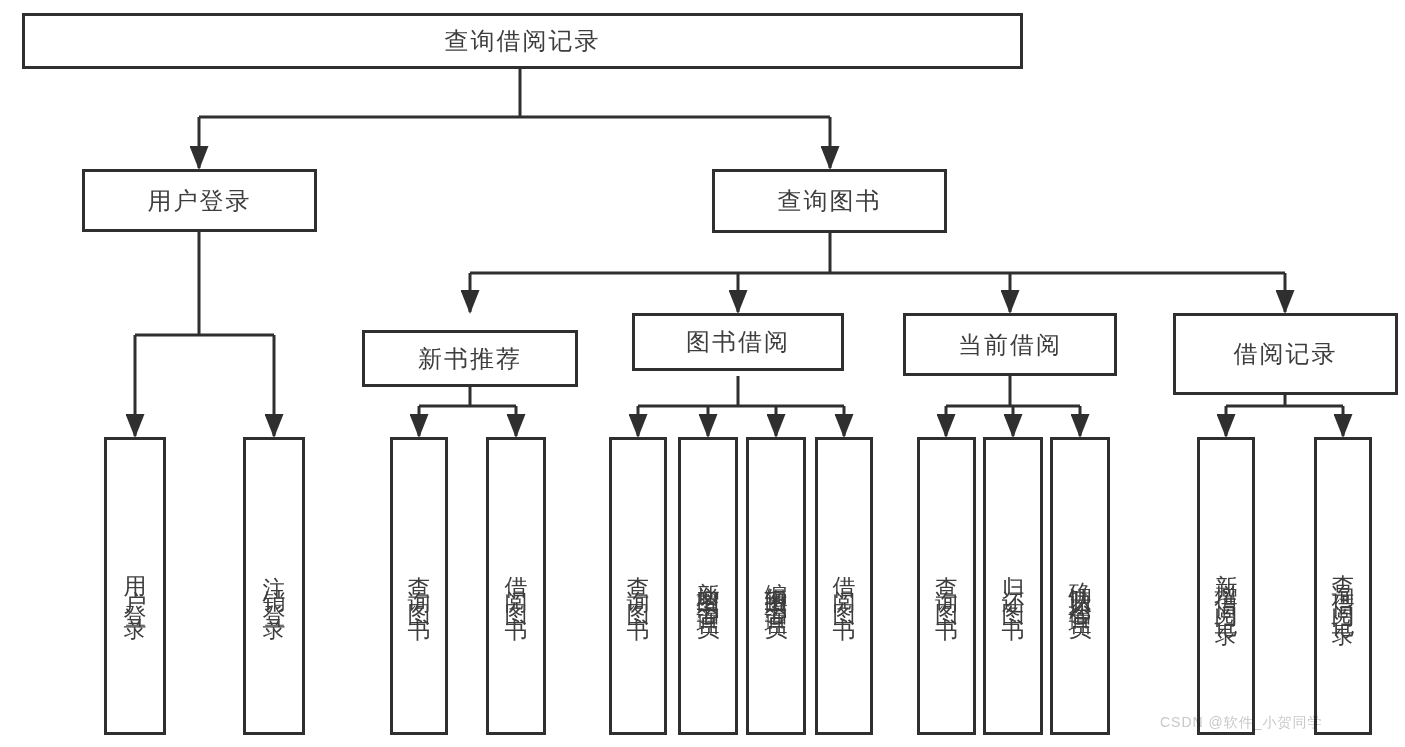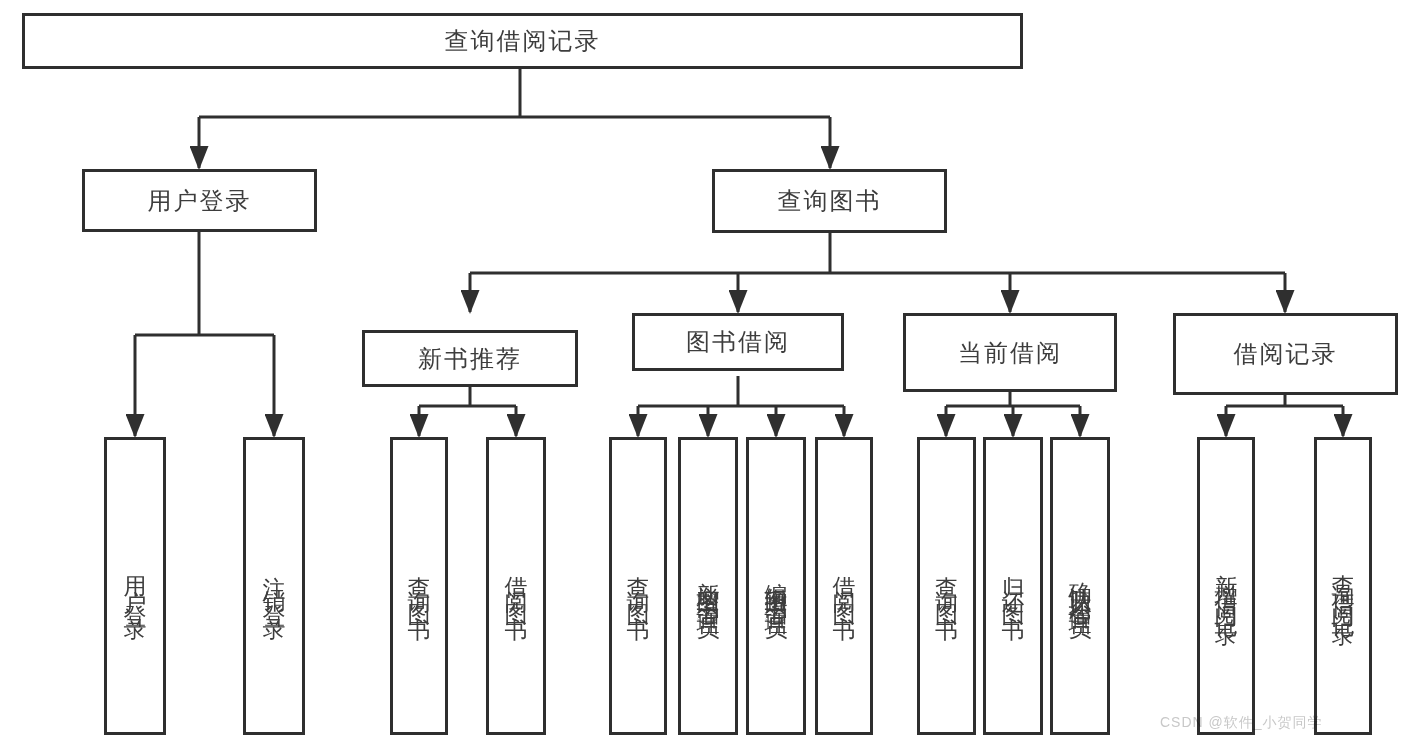--- a/index.html
+++ b/index.html
@@ -105,21 +105,21 @@
   <div class="node h" style="left:712px;top:169px;width:235px;height:64px">
     <span class="lbl">查询图书</span>
   </div>
 
   <div class="node h" style="left:362px;top:330px;width:216px;height:57px">
     <span class="lbl">新书推荐</span>
   </div>
   <div class="node h" style="left:632px;top:313px;width:212px;height:58px">
     <span class="lbl">图书借阅</span>
   </div>
-  <div class="node h" style="left:903px;top:313px;width:214px;height:79px">
+  <div class="node h" style="left:903px;top:313px;width:214px;height:63px">
     <span class="lbl">当前借阅</span>
   </div>
   <div class="node h" style="left:1173px;top:313px;width:225px;height:82px">
     <span class="lbl">借阅记录</span>
   </div>
 
   <div class="node v v4" style="left:104px;top:437px;width:62px;height:298px">
     <span class="lbl">用户登录</span>
   </div>
   <div class="node v v4" style="left:243px;top:437px;width:62px;height:298px">

